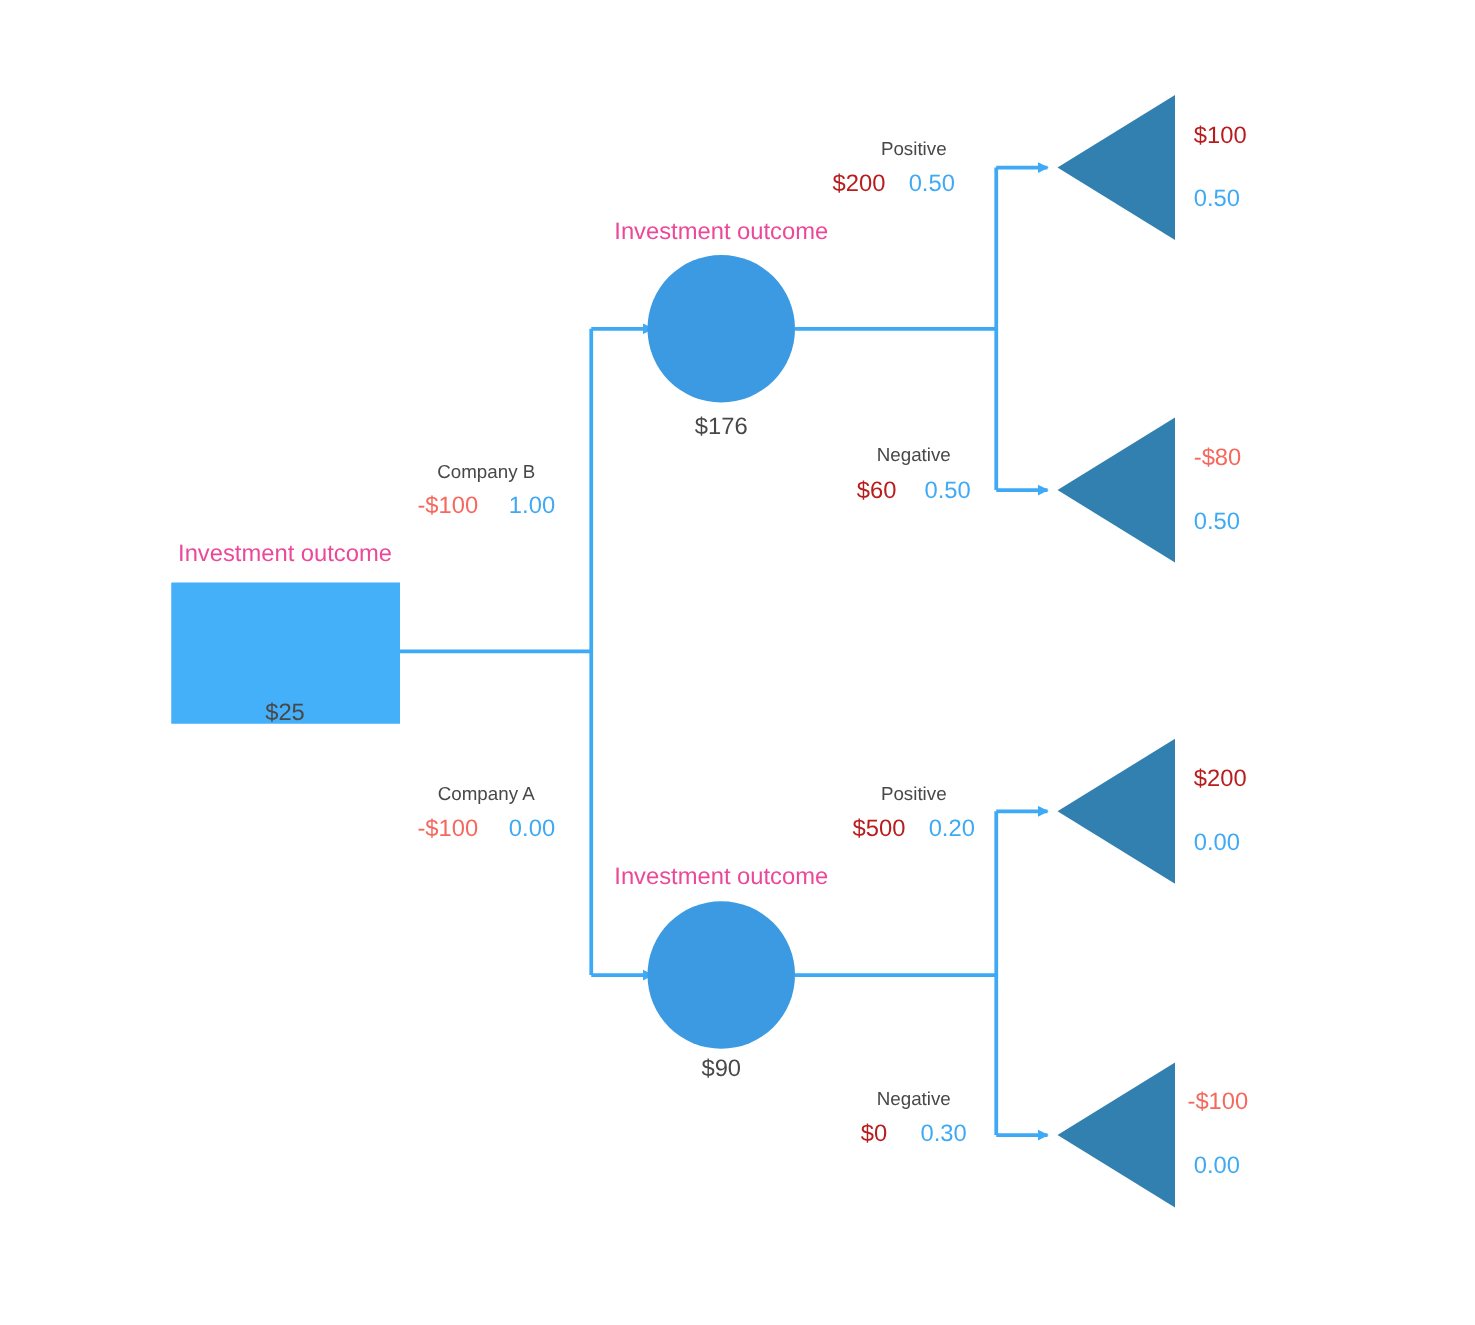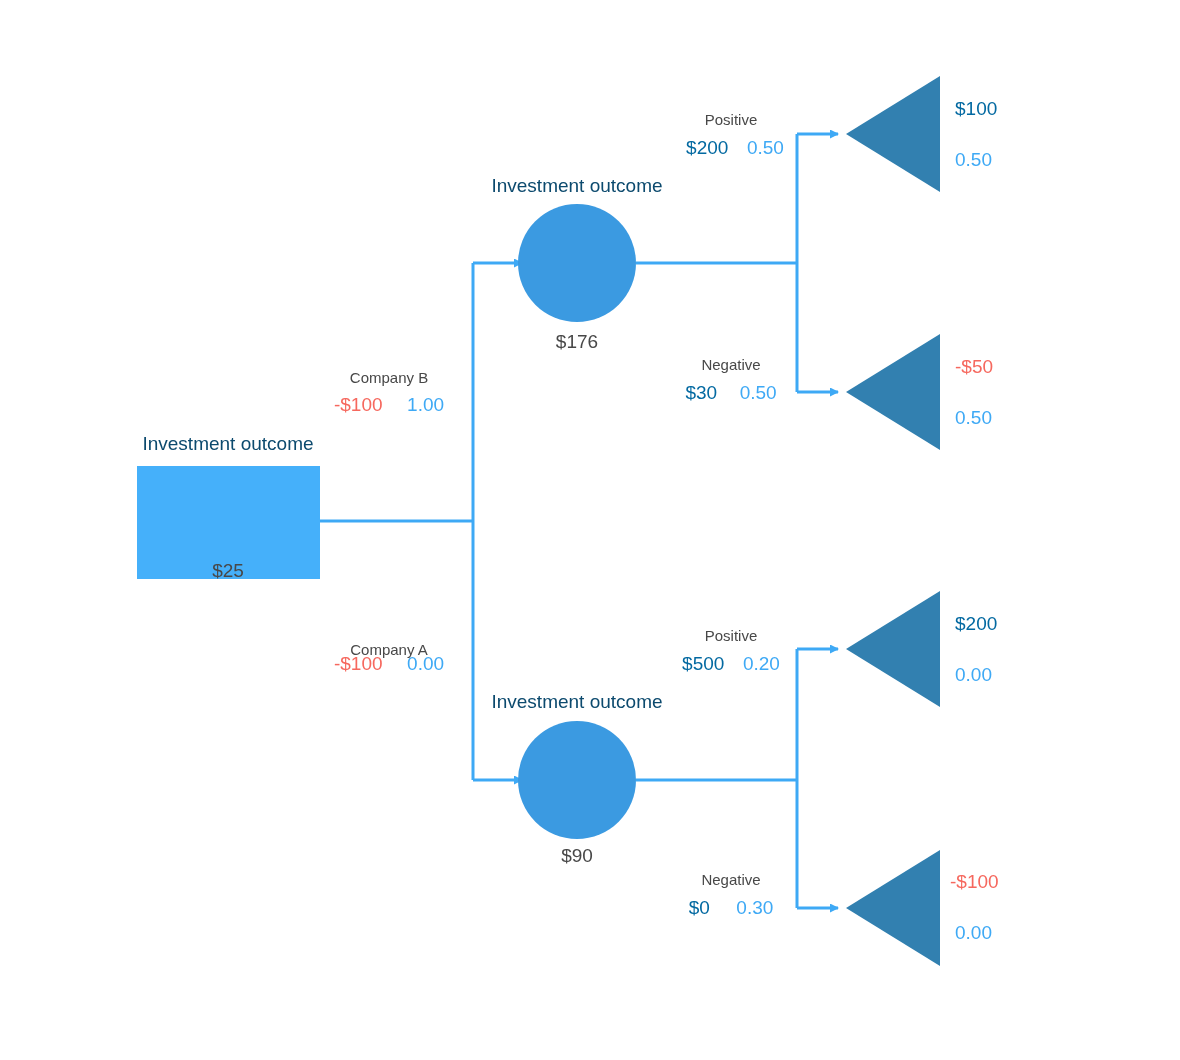--- a/index.html
+++ b/index.html
@@ -27,34 +27,34 @@
     height: 1060px;
   }
   .lbl {
     position: absolute;
     white-space: nowrap;
     font-family: "Liberation Sans", sans-serif;
     color: #484848;
   }
   .node-title {
     font-size: 19px;
-    color: #0c4a6e;
+    color: #ec4899;
   }
   .node-value {
     font-size: 19px;
     color: #484848;
   }
   .branch-name {
     font-size: 15px;
     color: #484848;
   }
   .branch-row {
     font-size: 19px;
   }
-  .money-pos { color: #0369a1; }
+  .money-pos { color: #b91c1c; }
   .money-neg { color: #F6685E; }
   .prob { color: #3EA9F5; }
   .term-money { font-size: 19px; }
   .term-prob { font-size: 19px; color: #3EA9F5; }
   .ctr { transform: translateX(-50%); }
 </style>
 </head>
 <body>
 
 <div id="tree-canvas">
@@ -102,38 +102,38 @@
   <div class="lbl branch-row ctr" style="left:389px; top:394px;">
     <span class="money-neg">-$100</span>
     <span style="display:inline-block;width:14px;"></span>
     <span class="prob">1.00</span>
   </div>
 
   <div class="lbl node-title ctr" style="left:577px; top:175px;">Investment outcome</div>
   <div class="lbl node-value ctr" style="left:577px; top:331px;">$176</div>
 
   <div class="lbl branch-name ctr" style="left:731px; top:111px;">Positive</div>
-  <div class="lbl branch-row ctr" style="left:735px; top:137px;text-align:right;">
+  <div class="lbl branch-row ctr" style="left:715px; top:137px;text-align:right;">
     <span class="money-pos">$200</span>
     <span style="display:inline-block;width:8px;"></span>
     <span class="prob">0.50</span>
   </div>
   <div class="lbl term-money money-pos" style="left:955px; top:98px;">$100</div>
   <div class="lbl term-prob" style="left:955px; top:149px;">0.50</div>
 
   <div class="lbl branch-name ctr" style="left:731px; top:356px;">Negative</div>
   <div class="lbl branch-row ctr" style="left:731px; top:382px;">
-    <span class="money-pos">$30</span>
+    <span class="money-pos">$60</span>
     <span style="display:inline-block;width:12px;"></span>
     <span class="prob">0.50</span>
   </div>
-  <div class="lbl term-money money-neg" style="left:955px; top:356px;">-$50</div>
+  <div class="lbl term-money money-neg" style="left:955px; top:356px;">-$80</div>
   <div class="lbl term-prob" style="left:955px; top:407px;">0.50</div>
 
-  <div class="lbl branch-name ctr" style="left:389px; top:627px;margin-top:14px;">Company A</div>
+  <div class="lbl branch-name ctr" style="left:389px; top:627px;">Company A</div>
   <div class="lbl branch-row ctr" style="left:389px; top:653px;">
     <span class="money-neg">-$100</span>
     <span style="display:inline-block;width:14px;"></span>
     <span class="prob">0.00</span>
   </div>
 
   <div class="lbl node-title ctr" style="left:577px; top:691px;">Investment outcome</div>
   <div class="lbl node-value ctr" style="left:577px; top:845px;">$90</div>
 
   <div class="lbl branch-name ctr" style="left:731px; top:627px;">Positive</div>

